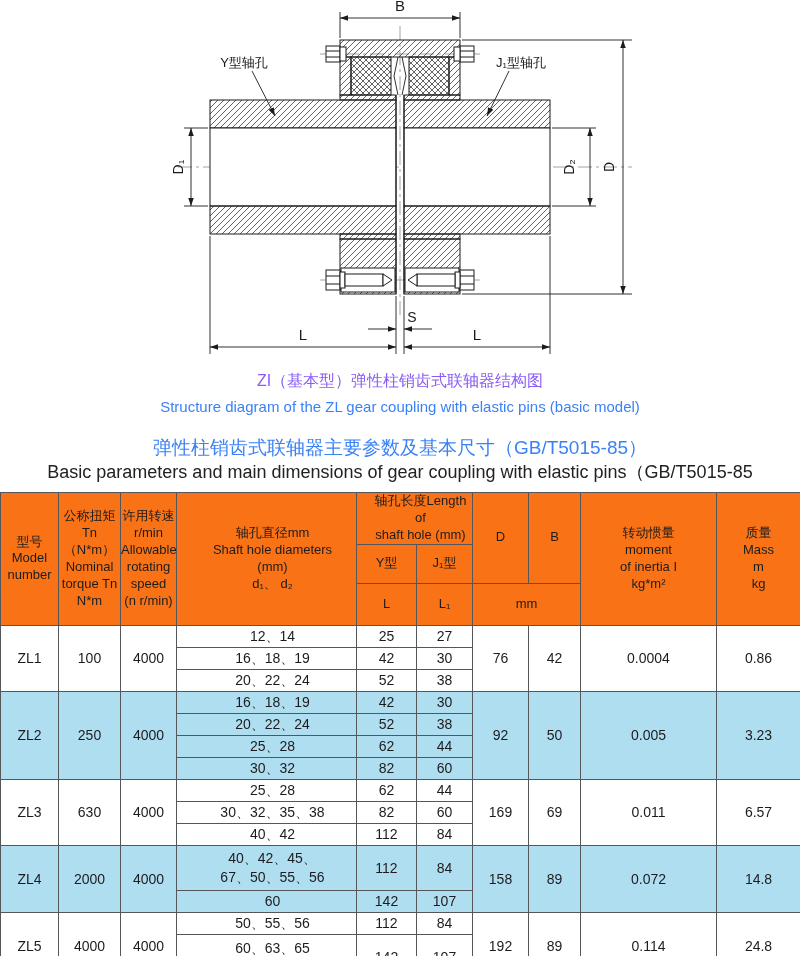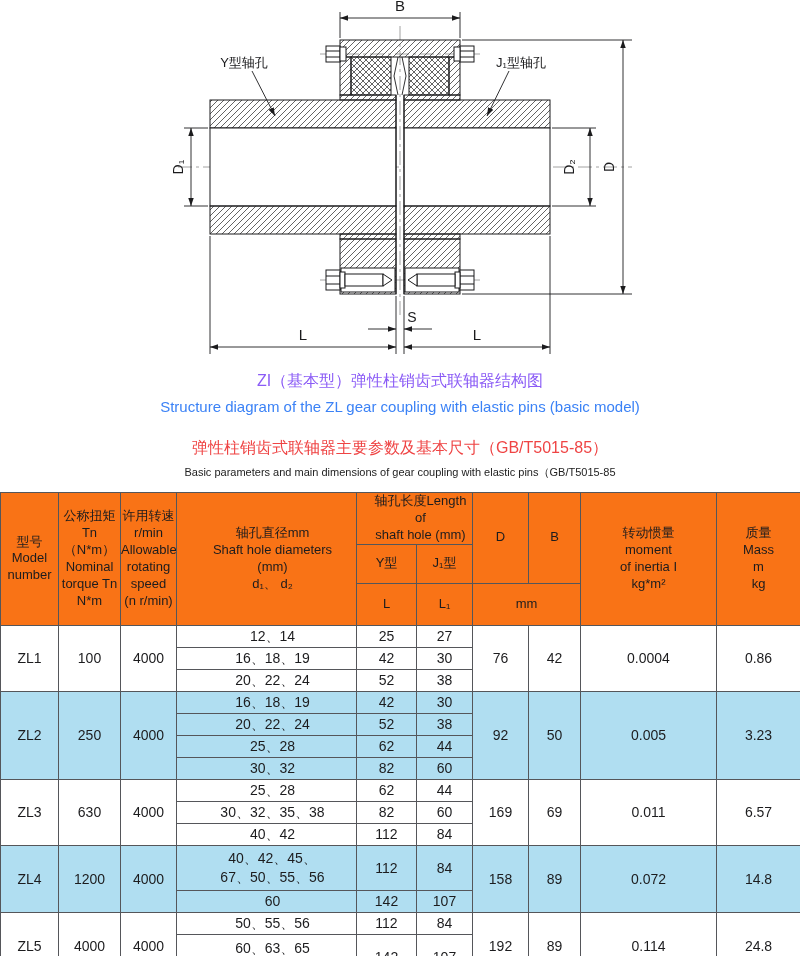--- a/index.html
+++ b/index.html
@@ -3,22 +3,22 @@
 <meta charset="utf-8">
 <style>
   * { margin:0; padding:0; box-sizing:border-box; }
   body { background:#ffffff; font-family:"Liberation Sans", sans-serif; }
   .page { width:800px; min-height:956px; margin:0 auto; background:#fff; }
   svg text { font-family:"Liberation Sans", sans-serif; fill:#1b1b1d; }
   .captions { text-align:center; }
   .cap-zh { font-size:16px; line-height:26px; margin-top:2px; color:#8b5cf6; }
   .cap-en { font-size:15px; line-height:25px; color:#3b82f6; }
   .titles { text-align:center; margin-top:17px; }
-  .title-zh { font-size:16px; line-height:24px; color:#ef4444; }
-  .title-en { font-size:11px; line-height:24px; color:#222; }
+  .title-zh { font-size:19px; line-height:24px; color:#3b82f6; }
+  .title-en { font-size:18px; line-height:24px; color:#222; }
   table.spec { border-collapse:collapse; table-layout:fixed; width:800px; margin-top:8px; }
   table.spec th, table.spec td {
     border:1px solid #55565a; font-weight:normal; text-align:center;
     vertical-align:middle; color:#1c1c1e; overflow:hidden;
   }
   table.spec th { font-size:13px; line-height:1.3; background:#f97316; }
   table.spec td { font-size:14px; line-height:1.3; background:#ffffff; }
   .ml { white-space:pre-line; }
   .left { text-align:left; padding-left:12px; }
   tr.hr1 { height:39px; } tr.hr2 { height:39px; } tr.hr3 { height:42px; }
@@ -301,21 +301,21 @@
         <td>60</td>
       </tr>
       <tr class="r">
         <td class="left">40、42</td>
         <td>112</td>
         <td>84</td>
       </tr>
 
       <tr class="r2a bg">
         <td rowspan="2">ZL4</td>
-        <td rowspan="2">1200</td>
+        <td rowspan="2">2000</td>
         <td rowspan="2">4000</td>
         <td class="left ml">40、42、45、
 67、50、55、56</td>
         <td>112</td>
         <td>84</td>
         <td rowspan="2">158</td>
         <td rowspan="2">89</td>
         <td rowspan="2">0.072</td>
         <td rowspan="2">14.8</td>
       </tr>

